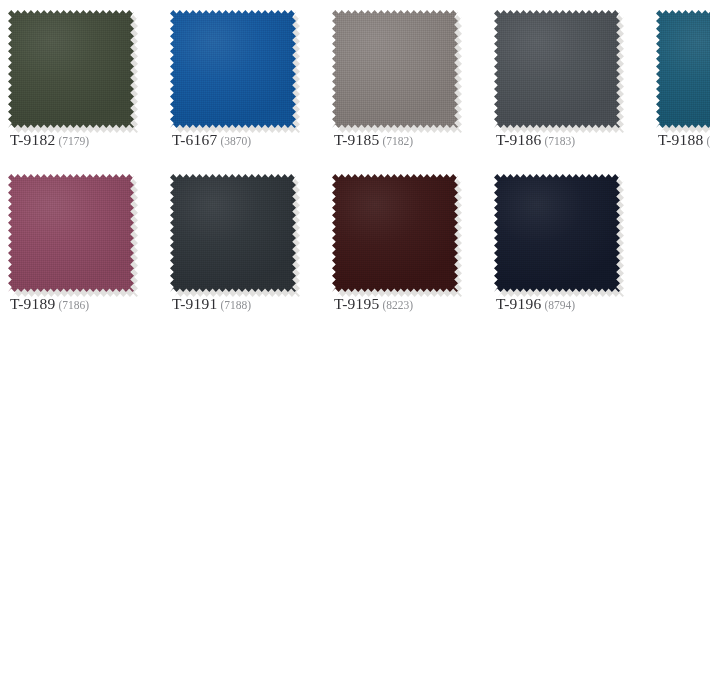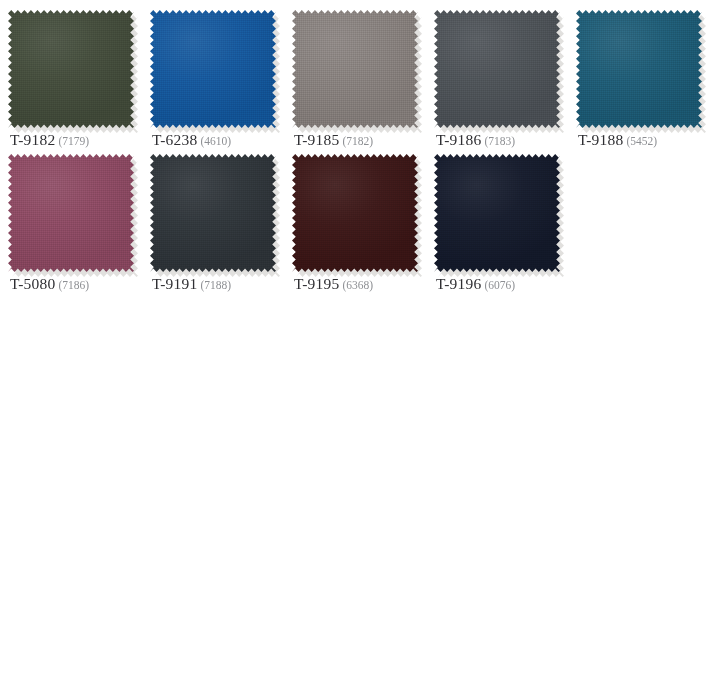--- a/index.html
+++ b/index.html
@@ -21,20 +21,21 @@
     left: 0;
     top: 0;
     width: 710px;
     display: grid;
     grid-template-columns: repeat(5, 142px);
     grid-auto-rows: 144px;
     column-gap: 0px;
     row-gap: 0px;
     padding: 10px 4px 0 8px;
     box-sizing: border-box;
+    gap: 20px;
   }
 
   .swatch-cell {
     position: relative;
     width: 142px;
     height: 144px;
   }
 
   
   .swatch-chip-wrap {
@@ -179,21 +180,21 @@
       <div class="swatch-caption"><span class="code-primary">T-9182</span><span class="code-legacy">(7179)</span></div>
     </div>
     <div class="swatch-cell">
       <div class="swatch-chip-wrap">
         <div class="swatch-shadow"></div>
         <div class="swatch-chip" style="background-color: rgb(18, 85, 154);">
           <div class="swatch-sheen"></div>
           <div class="swatch-texture"></div>
         </div>
       </div>
-      <div class="swatch-caption"><span class="code-primary">T-6238</span><span class="code-legacy">(4610)</span></div>
+      <div class="swatch-caption"><span class="code-primary">T-6167</span><span class="code-legacy">(3870)</span></div>
     </div>
     <div class="swatch-cell">
       <div class="swatch-chip-wrap">
         <div class="swatch-shadow"></div>
         <div class="swatch-chip" style="background-color: rgb(133, 126, 123);">
           <div class="swatch-sheen"></div>
           <div class="swatch-texture"></div>
         </div>
       </div>
       <div class="swatch-caption"><span class="code-primary">T-9185</span><span class="code-legacy">(7182)</span></div>
@@ -219,45 +220,45 @@
       <div class="swatch-caption"><span class="code-primary">T-9188</span><span class="code-legacy">(5452)</span></div>
     </div>
     <div class="swatch-cell">
       <div class="swatch-chip-wrap">
         <div class="swatch-shadow"></div>
         <div class="swatch-chip" style="background-color: rgb(138, 71, 96);">
           <div class="swatch-sheen"></div>
           <div class="swatch-texture"></div>
         </div>
       </div>
-      <div class="swatch-caption"><span class="code-primary">T-5080</span><span class="code-legacy">(7186)</span></div>
+      <div class="swatch-caption"><span class="code-primary">T-9189</span><span class="code-legacy">(7186)</span></div>
     </div>
     <div class="swatch-cell">
       <div class="swatch-chip-wrap">
         <div class="swatch-shadow"></div>
         <div class="swatch-chip" style="background-color: rgb(45, 51, 56);">
           <div class="swatch-sheen"></div>
           <div class="swatch-texture"></div>
         </div>
       </div>
       <div class="swatch-caption"><span class="code-primary">T-9191</span><span class="code-legacy">(7188)</span></div>
     </div>
     <div class="swatch-cell">
       <div class="swatch-chip-wrap">
         <div class="swatch-shadow"></div>
         <div class="swatch-chip" style="background-color: rgb(58, 21, 21);">
           <div class="swatch-sheen"></div>
           <div class="swatch-texture"></div>
         </div>
       </div>
-      <div class="swatch-caption"><span class="code-primary">T-9195</span><span class="code-legacy">(6368)</span></div>
+      <div class="swatch-caption"><span class="code-primary">T-9195</span><span class="code-legacy">(8223)</span></div>
     </div>
     <div class="swatch-cell">
       <div class="swatch-chip-wrap">
         <div class="swatch-shadow"></div>
         <div class="swatch-chip" style="background-color: rgb(19, 25, 42);">
           <div class="swatch-sheen"></div>
           <div class="swatch-texture"></div>
         </div>
       </div>
-      <div class="swatch-caption"><span class="code-primary">T-9196</span><span class="code-legacy">(6076)</span></div>
+      <div class="swatch-caption"><span class="code-primary">T-9196</span><span class="code-legacy">(8794)</span></div>
     </div>
   </div>
 
 </body></html>

